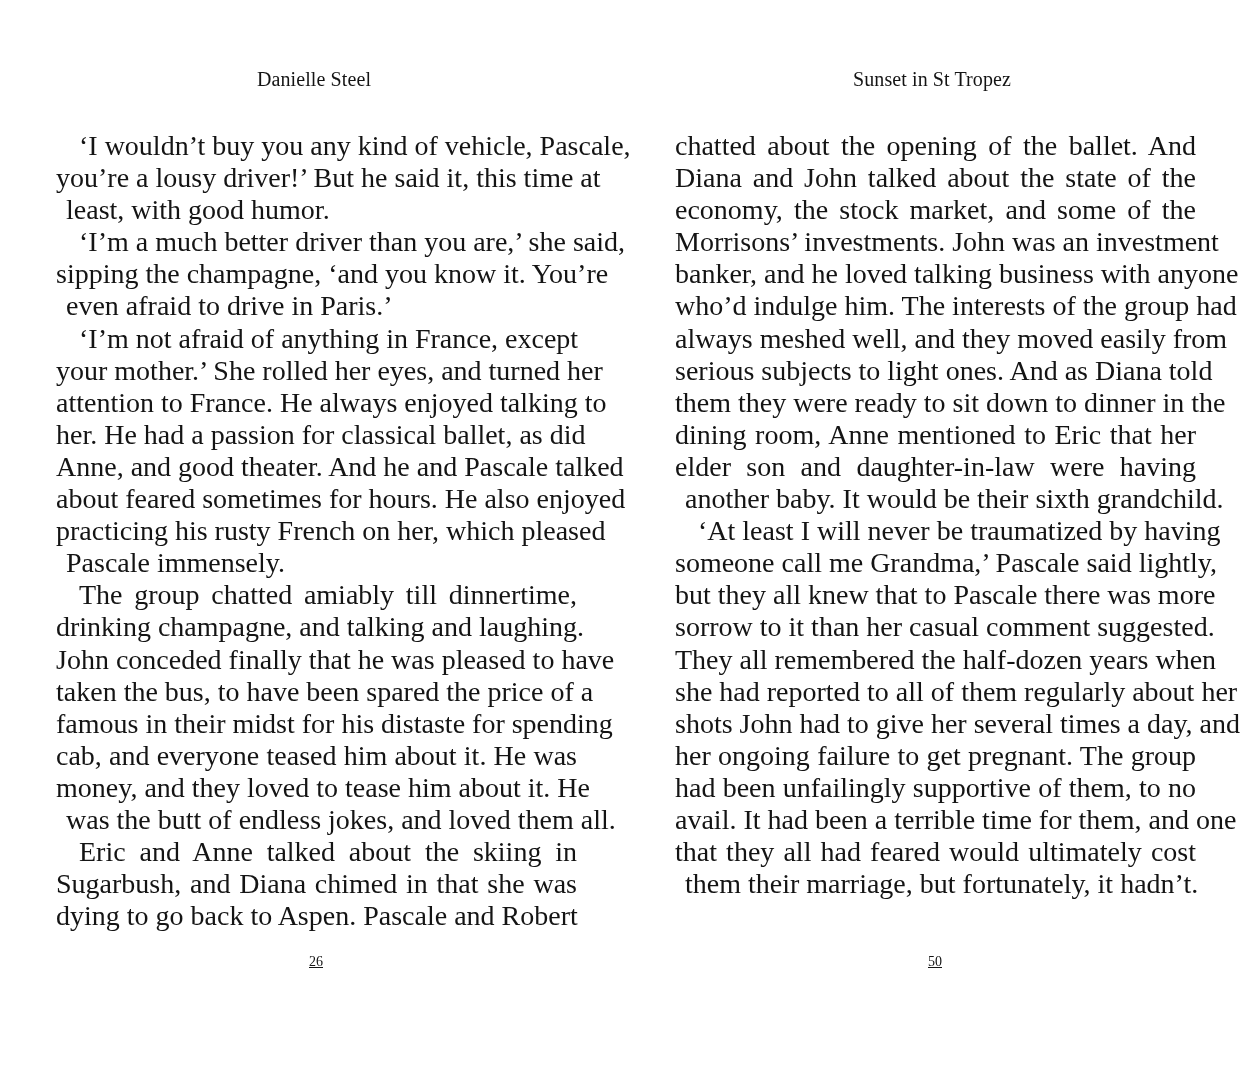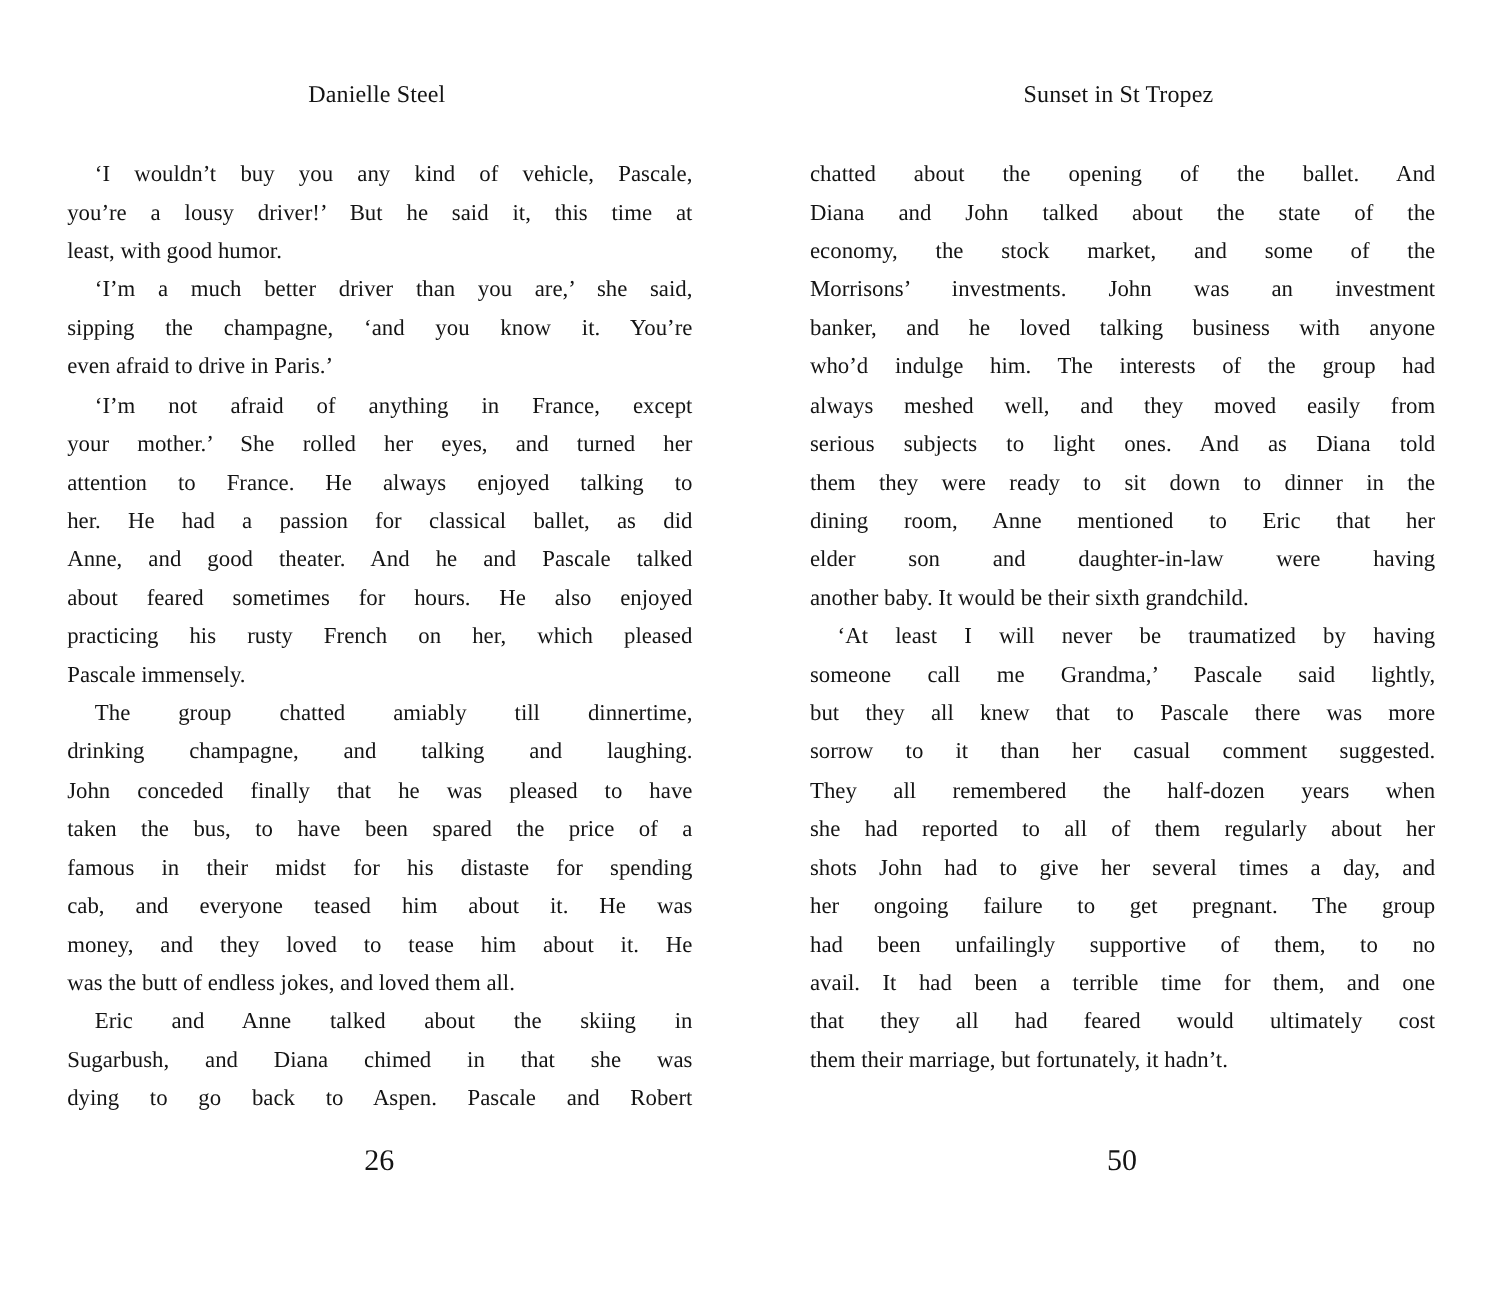--- a/index.html
+++ b/index.html
@@ -33,43 +33,44 @@
       font-size: 20px;
       letter-spacing: 0.1px;
     }
     .page.left .running-head { left: 16px; }
     .page.right .running-head { left: 15px; }
 
     .body-text {
       position: absolute;
       top: 130px;
       width: 521px;
-      font-size: 19px;
+      font-size: 28px;
     }
     .page.left .body-text { left: 38px; }
     .page.right .body-text { left: 38px; }
 
     .line {
       display: block;
       height: 32.1px;
       line-height: 32.1px;
       white-space: nowrap;
       text-align: justify;
       text-align-last: justify;
     }
     .line.indent { padding-left: 23px; }
-    .line.last { text-align-last: left; }
+    .line.last { text-align-last: left; margin-left: 10px; }
 
     .folio {
       position: absolute;
       top: 954px;
       left: 0;
       width: 100%;
       text-align: center;
-      font-size: 25px;
+      font-size: 14px;
+      text-decoration: underline;
     }
     .page.left .folio { left: 18px; }
     .page.right .folio { left: 18px; }
   </style>
 </head>
 <body>
 
 <div class="page left">
   <div class="running-head">Danielle Steel</div>
   <div class="body-text">

